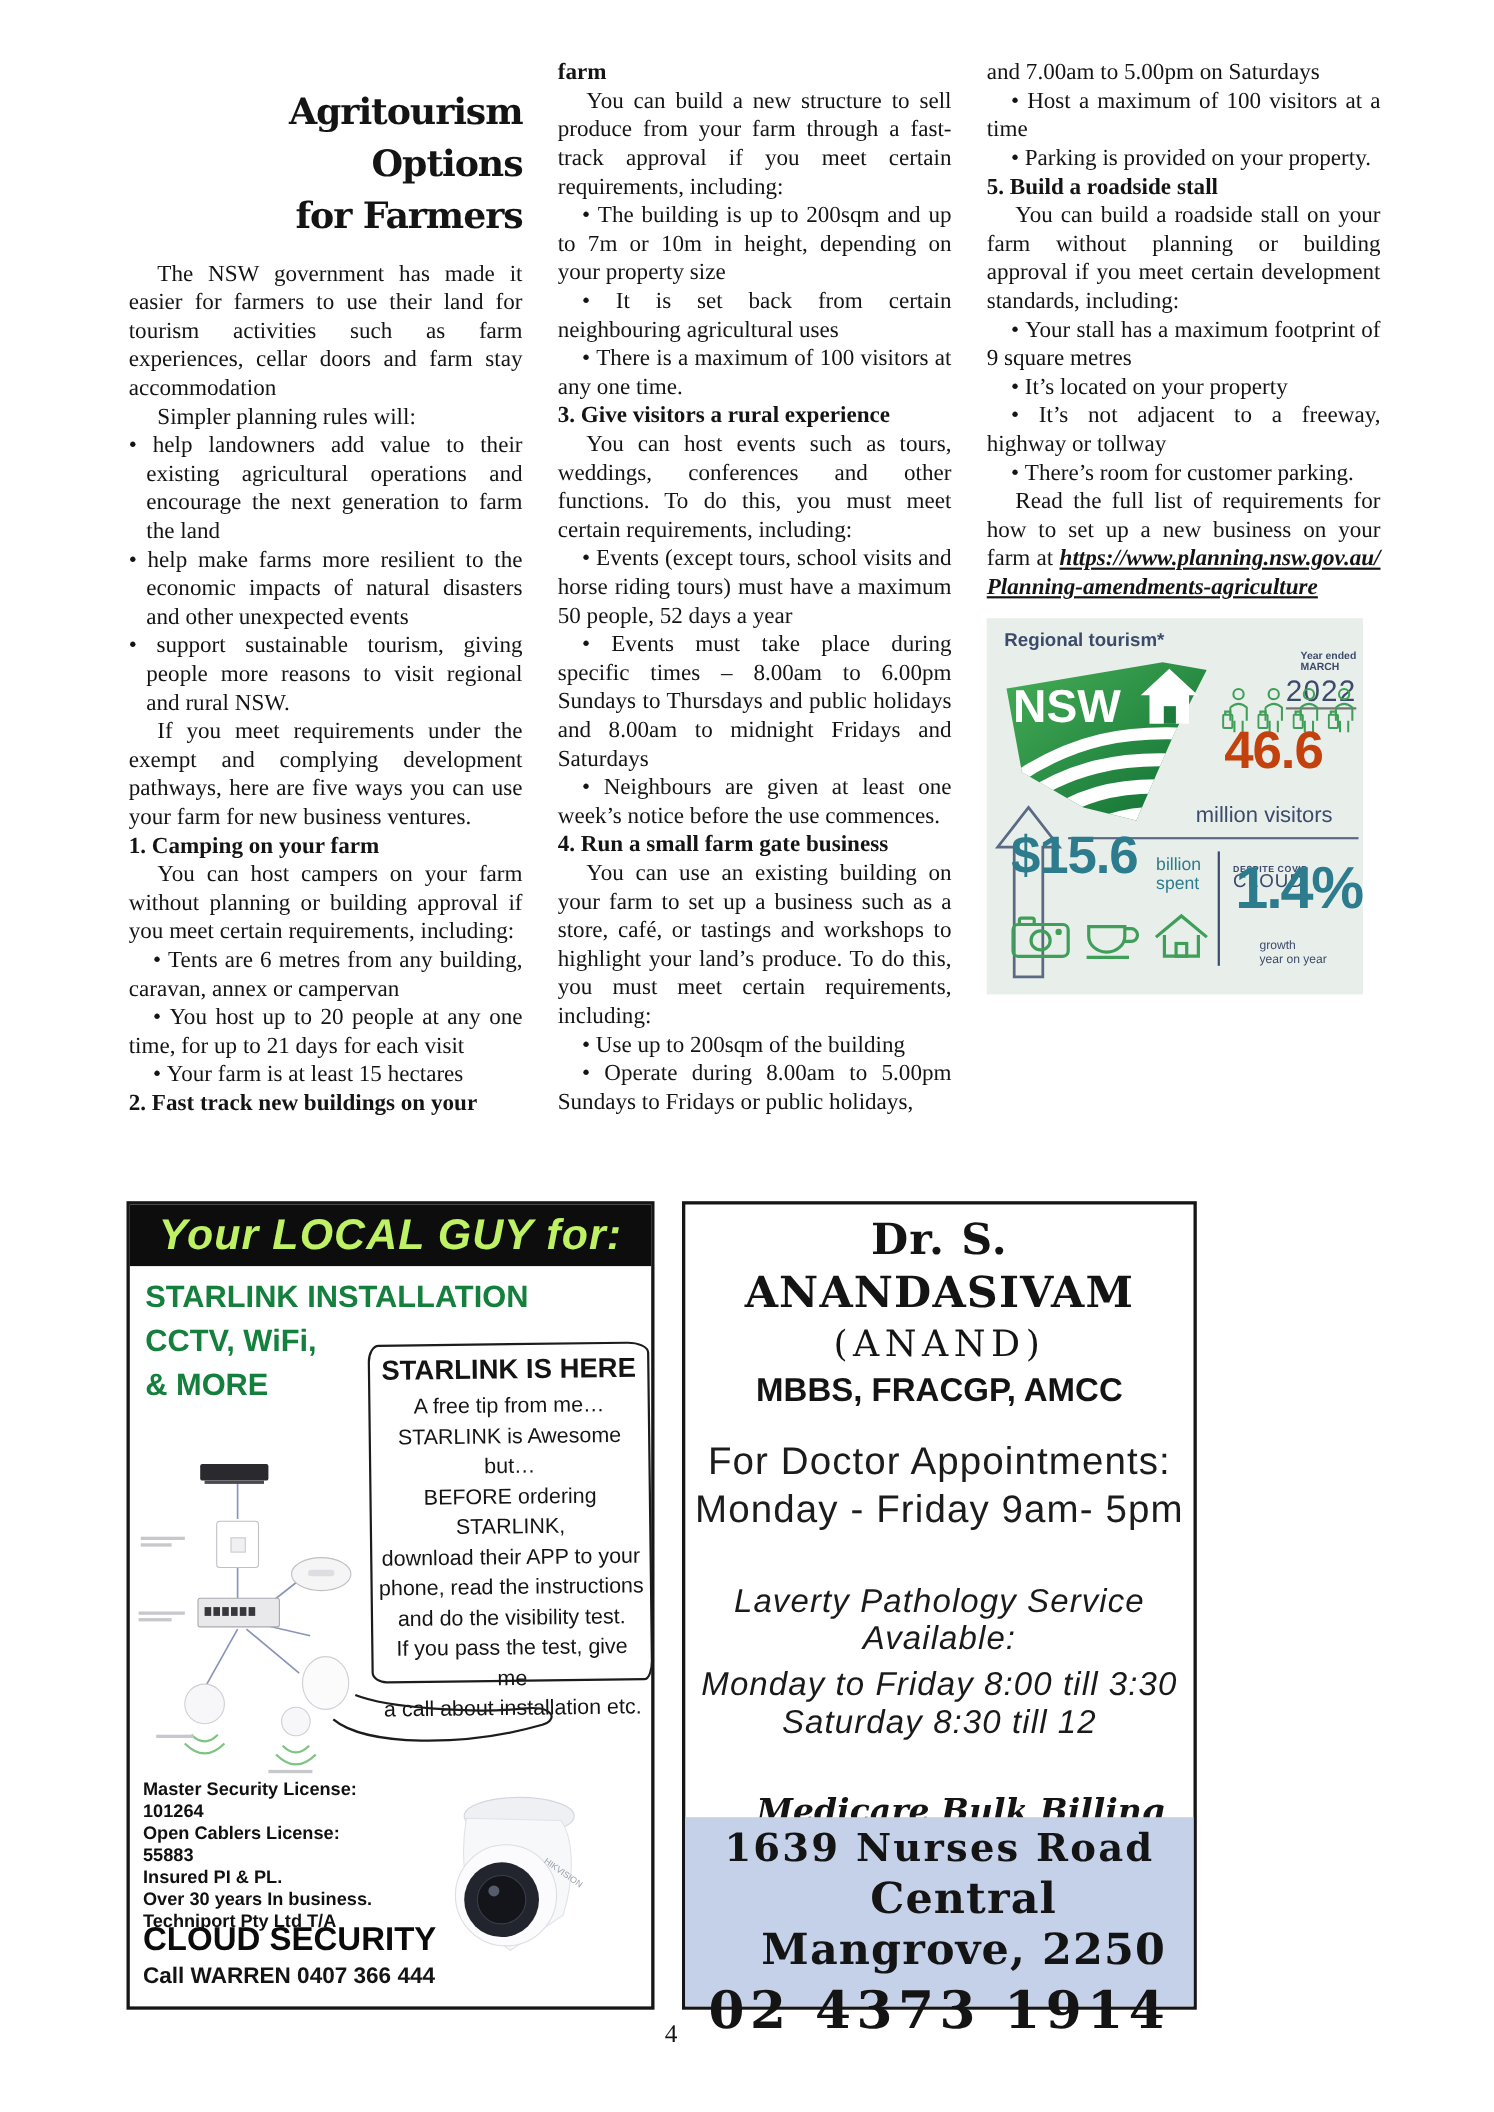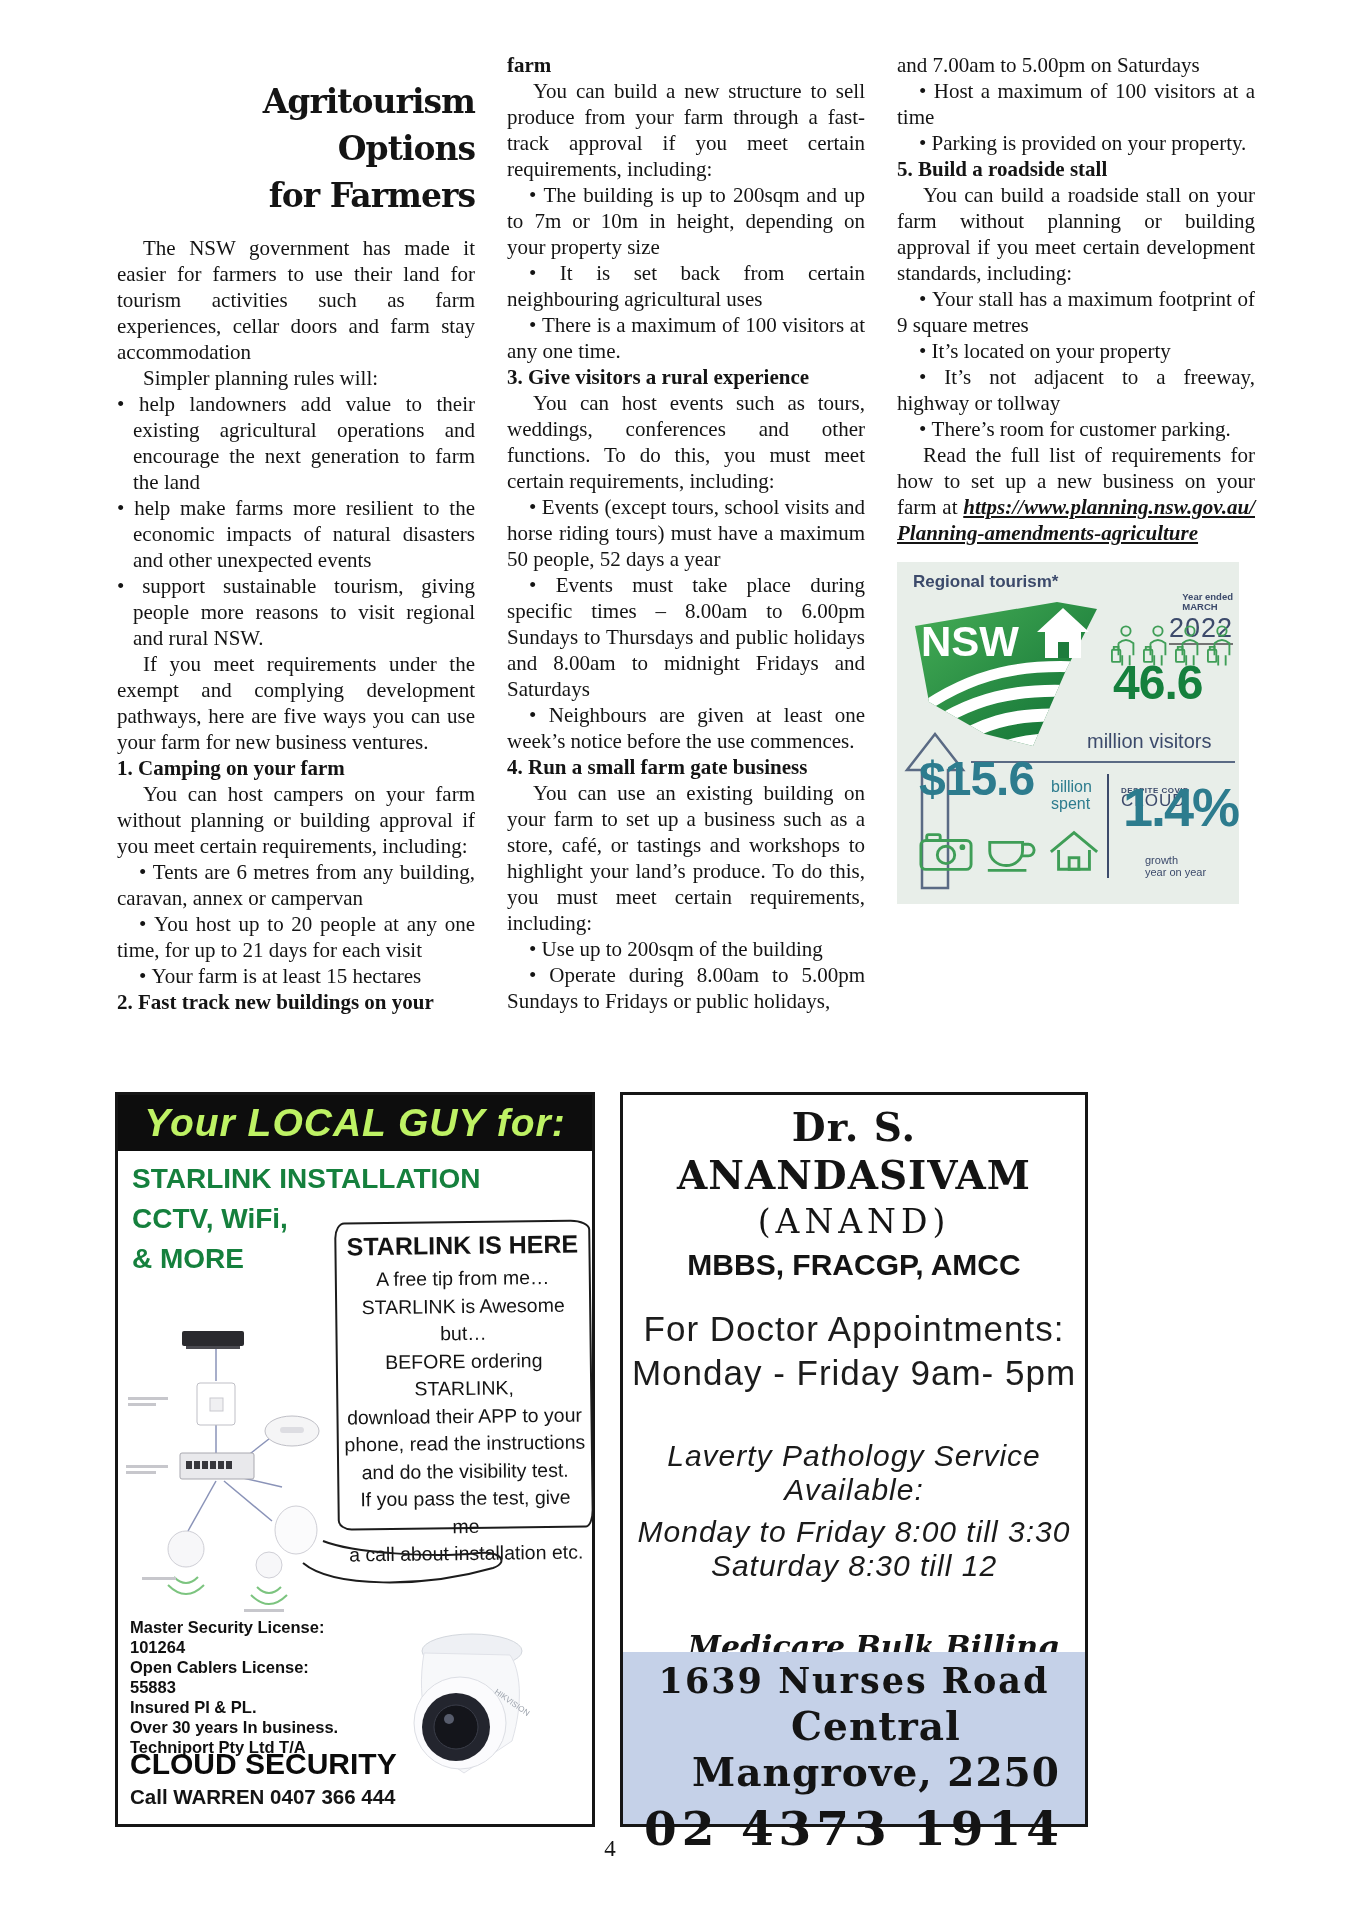--- a/index.html
+++ b/index.html
@@ -24,21 +24,21 @@
   
   .infographic{position:relative;width:342px;height:342px;background:#e8eee9;margin-top:16px;
                font-family:"Liberation Sans",sans-serif;}
   .ig-label{position:absolute;left:16px;top:7px;font-size:17px;font-weight:700;color:#3c4a6b;}
   .ig-logo{position:absolute;left:12px;top:34px;}
   .ig-year{position:absolute;right:6px;top:30px;display:flex;align-items:flex-end;gap:5px;color:#3c4a6b;
            border-bottom:2px solid #737373;padding-bottom:3px;flex-direction:column;}
   .ig-year-small{font-size:9.5px;line-height:10px;font-weight:700;text-align:left;}
   .ig-year-big{font-size:27px;line-height:23px;letter-spacing:1px;}
   .ig-people{position:absolute;left:214px;top:62px;display:flex;gap:4px;}
-  .ig-vis-num{position:absolute;left:216px;top:108px;font-size:48px;font-weight:700;color:#15803d;letter-spacing:-1px;}
+  .ig-vis-num{position:absolute;left:216px;top:108px;font-size:48px;font-weight:700;color:#c2410c;letter-spacing:-1px;}
   .ig-vis-label{position:absolute;left:190px;top:166px;font-size:20px;color:#3c4a6b;}
   .ig-hline{position:absolute;left:74px;top:199px;width:264px;height:2px;background:#5a6a84;}
   .ig-arrow{position:absolute;left:6px;top:168px;}
   .ig-spent-num{position:absolute;left:22px;top:204px;font-size:48px;font-weight:700;color:#2d7c8e;letter-spacing:-1px;}
   .ig-spent-label{position:absolute;left:154px;top:216px;font-size:16px;line-height:17px;color:#2d7c8e;}
   .ig-vline{position:absolute;left:210px;top:212px;width:2px;height:104px;background:#3c4a6b;}
   .ig-despite{position:absolute;left:224px;top:216px;font-size:8px;font-weight:700;color:#3c4a6b;letter-spacing:.5px;}
   .ig-around{position:absolute;left:224px;top:226px;font-size:17px;color:#3c4a6b;letter-spacing:1px;}
   .ig-growth{position:absolute;left:226px;top:232px;font-size:54px;font-weight:700;color:#2d7c8e;letter-spacing:-2px;}
   .ig-growth-label{position:absolute;left:248px;top:292px;font-size:11px;line-height:12px;color:#3c4a6b;}

